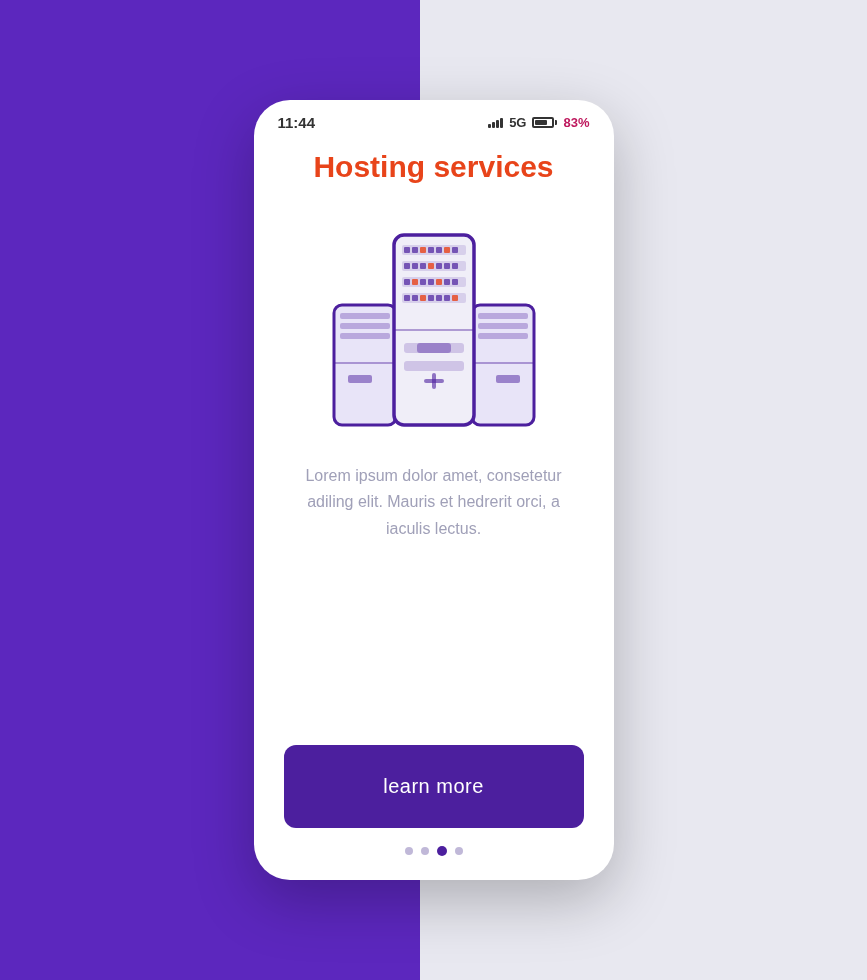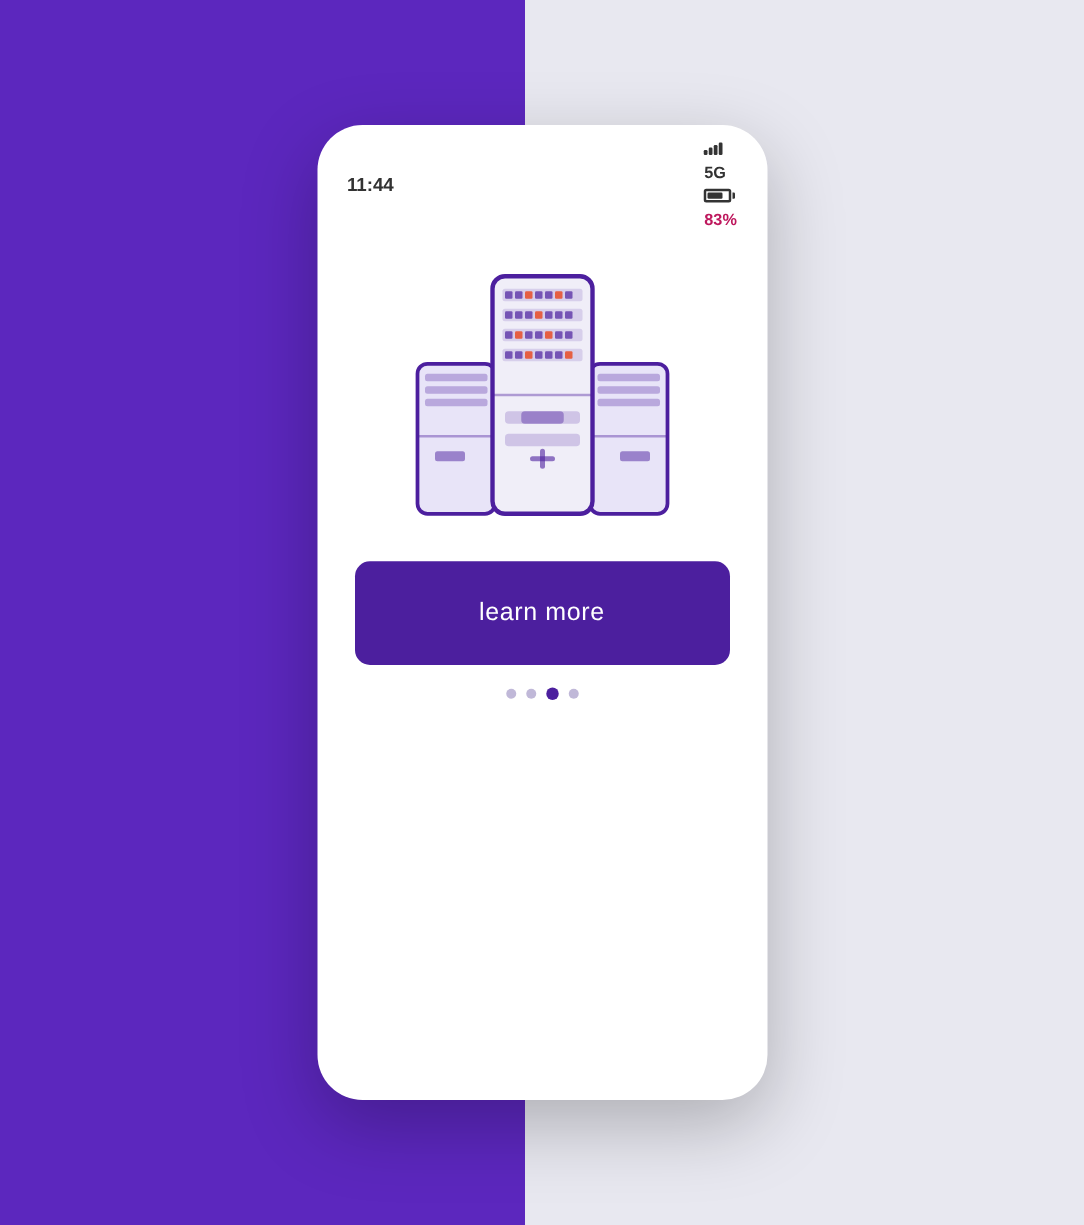--- a/index.html
+++ b/index.html
@@ -58,26 +58,25 @@
     }
 
     .status-time {
       font-size: 15px;
       font-weight: 600;
       color: #333;
     }
 
     .status-icons {
       display: flex;
-      align-items: flex-start;
+      align-items: center;
       gap: 6px;
       font-size: 13px;
       font-weight: 600;
       color: #333;
-      flex-direction: column;
     }
 
     .signal-icon {
       display: flex;
       align-items: flex-end;
       gap: 1px;
     }
 
     .signal-bar {
       background: #333;
@@ -214,20 +213,21 @@
             <div class="battery-fill"></div>
           </div>
           <div class="battery-tip"></div>
         </div>
         <span style="font-size:13px;font-weight:600;color:#be185d;">83%</span>
       </div>
     </div>
 
     <div class="phone-content">
 
+      <h1 class="page-title">Hosting services</h1>
 
       <svg class="server-illustration" viewBox="0 0 220 220" xmlns="http://www.w3.org/2000/svg">
 
         <rect x="10" y="90" width="62" height="120" rx="8" ry="8" fill="#e8e4f8" stroke="#4c1f9e" stroke-width="3"></rect>
 
         <rect x="16" y="98" width="50" height="6" rx="2" fill="#4c1f9e" opacity="0.3"></rect>
         <rect x="16" y="108" width="50" height="6" rx="2" fill="#4c1f9e" opacity="0.3"></rect>
         <rect x="16" y="118" width="50" height="6" rx="2" fill="#4c1f9e" opacity="0.3"></rect>
 
         <line x1="10" y1="148" x2="72" y2="148" stroke="#4c1f9e" stroke-width="2" opacity="0.4"></line>
@@ -287,20 +287,21 @@
         <rect x="80" y="128" width="60" height="10" rx="3" fill="#4c1f9e" opacity="0.2"></rect>
         <rect x="93" y="128" width="34" height="10" rx="3" fill="#4c1f9e" opacity="0.4"></rect>
 
         <rect x="80" y="146" width="60" height="10" rx="3" fill="#4c1f9e" opacity="0.2"></rect>
 
         <rect x="100" y="164" width="20" height="4" rx="2" fill="#4c1f9e" opacity="0.6"></rect>
         <rect x="108" y="158" width="4" height="16" rx="2" fill="#4c1f9e" opacity="0.6"></rect>
 
       </svg>
 
+      <p class="description">Lorem ipsum dolor amet, consetetur adiling elit. Mauris et hedrerit orci, a iaculis lectus.</p>
 
       <button class="learn-more-btn">learn more</button>
 
       <div class="pagination-dots">
         <div class="dot"></div>
         <div class="dot"></div>
         <div class="dot active"></div>
         <div class="dot"></div>
       </div>
 

